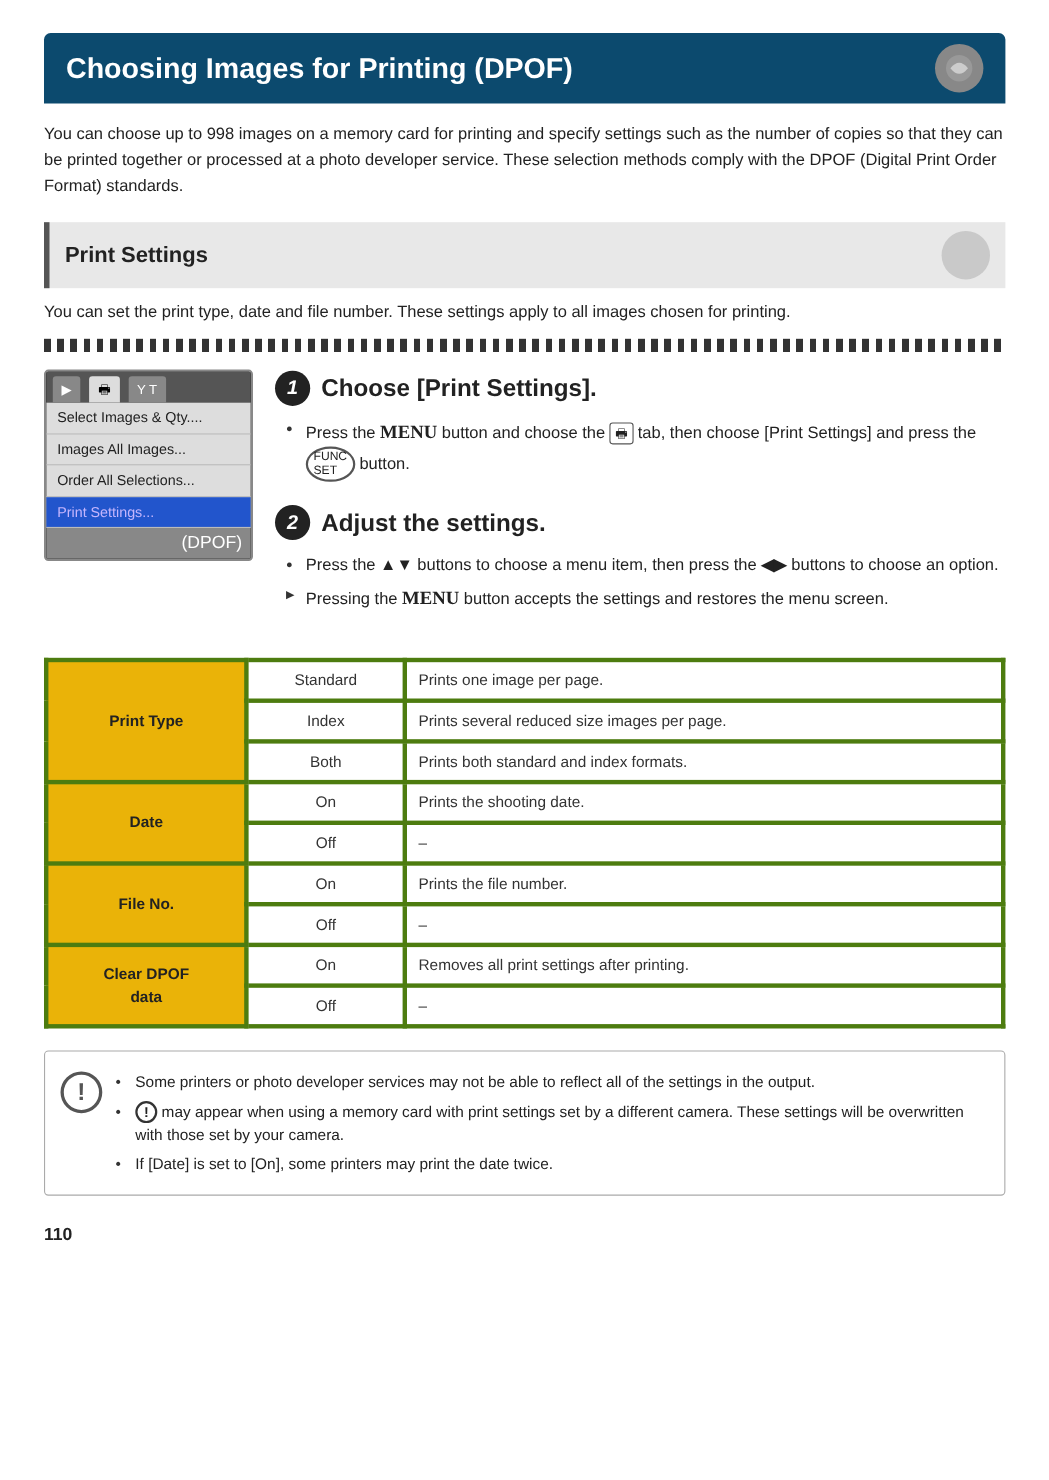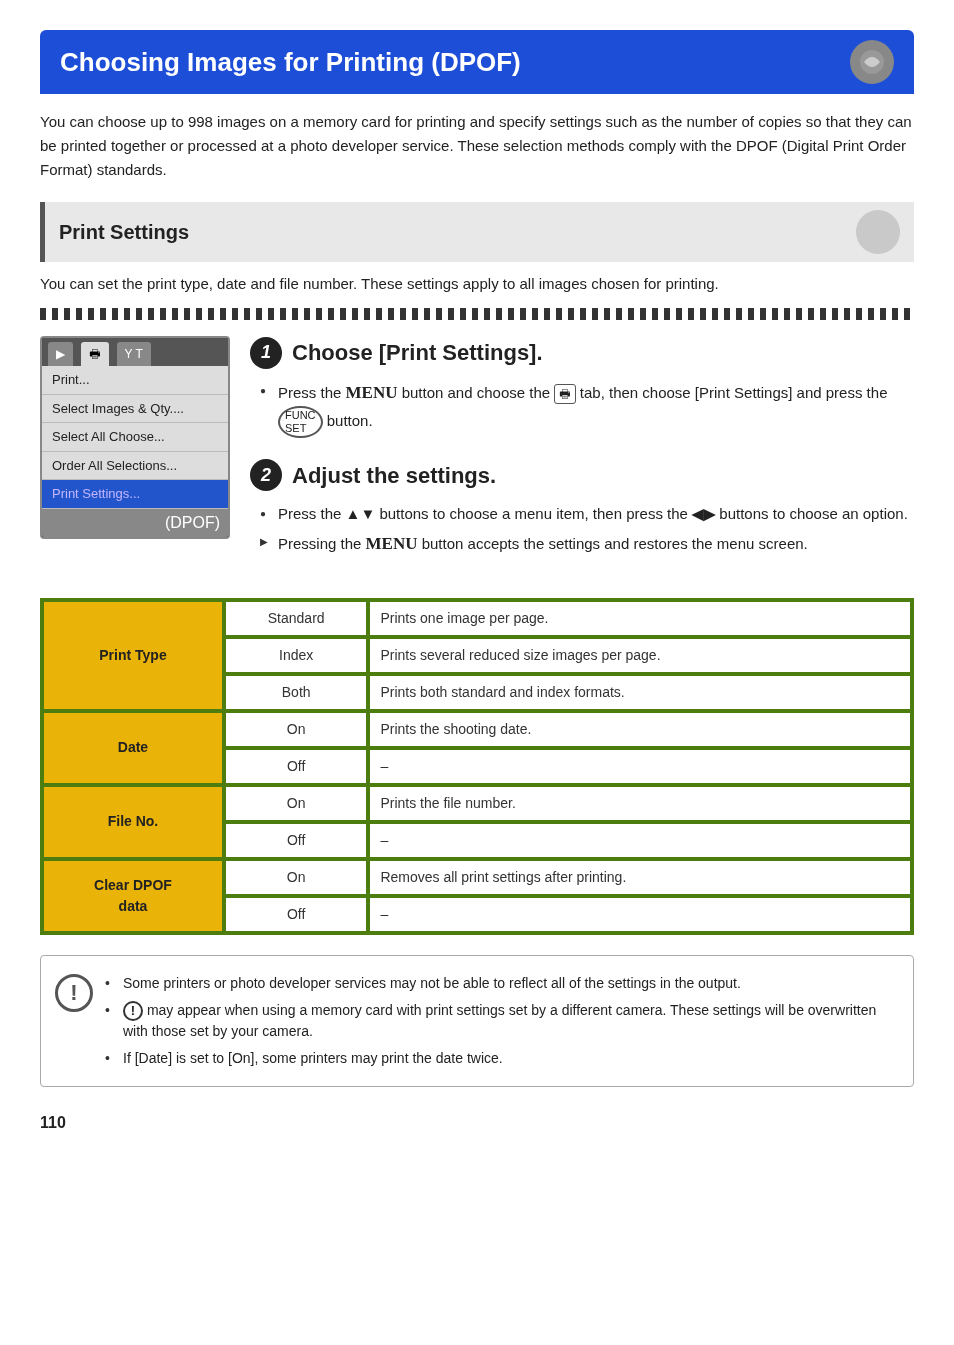--- a/index.html
+++ b/index.html
@@ -9,21 +9,21 @@
       color: #222;
       width: 954px;
       min-height: 1345px;
       padding: 30px 40px;
       font-size: 15px;
       line-height: 1.5;
     }
 
     
     .page-title-bar {
-      background: #1d4ed8;
+      background: #0c4a6e;
       color: #fff;
       padding: 10px 20px;
       border-radius: 6px 6px 0 0;
       display: flex;
       align-items: center;
       justify-content: space-between;
       margin-bottom: 0;
     }
     .page-title-text {
       font-size: 26px;
@@ -340,23 +340,22 @@
 
 <div class="steps-layout">
 
   <div class="camera-menu">
     <div class="camera-menu-tabs">
       <div class="camera-tab">▶</div>
       <div class="camera-tab active">🖶</div>
       <div class="camera-tab">Y T</div>
     </div>
     <div class="camera-menu-items">
-      <div class="camera-menu-item">Print...</div>
       <div class="camera-menu-item">Select Images &amp; Qty....</div>
-      <div class="camera-menu-item">Select All Choose...</div>
+      <div class="camera-menu-item">Images All Images...</div>
       <div class="camera-menu-item">Order All Selections...</div>
       <div class="camera-menu-item selected">Print Settings...</div>
     </div>
     <div class="camera-menu-footer">(DPOF)</div>
   </div>
 
   <div class="steps-column">
 
     <div class="step-block">
       <div class="step-heading">

